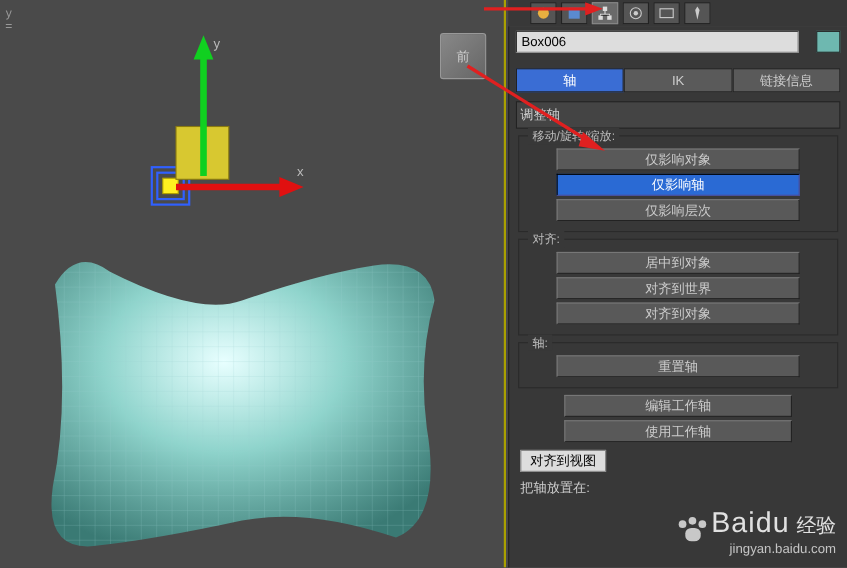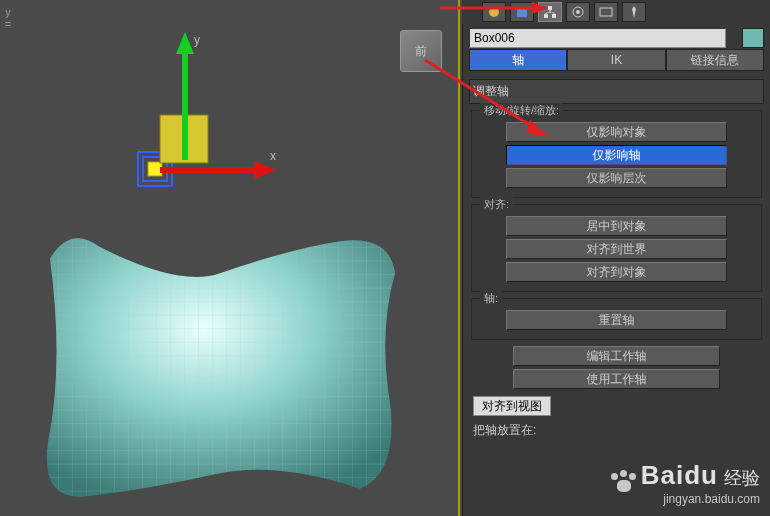--- a/index.html
+++ b/index.html
@@ -6,36 +6,36 @@
 body{background:#4a4a4a;width:770px;height:516px;position:relative;overflow:hidden}
 .viewport{position:absolute;left:0;top:0;width:460px;height:516px;background:#4a4a4a;border-right:2px solid #aaa000}
 .ylabel{position:absolute;left:0;top:0;width:16px;text-align:center;color:#999;font-size:11px;padding-top:6px}
 .gizmo{position:absolute;left:100px;top:30px;width:180px;height:180px}
 .cube{position:absolute;left:400px;top:30px;width:42px;height:42px;background:linear-gradient(135deg,#888,#666);border:1px solid #999;border-radius:3px;display:flex;align-items:center;justify-content:center;color:#ccc;font-size:11px}
 .pillow{position:absolute;left:30px;top:220px;width:380px;height:290px}
 .topbar{position:absolute;left:462px;top:0;right:0;height:24px;background:#383838;display:flex;align-items:center;padding-left:20px;gap:4px}
 .tab-icon{width:24px;height:20px;border:1px solid #222;background:#555;display:flex;align-items:center;justify-content:center;cursor:pointer}
 .tab-icon.active{background:#6a6a6a;border-color:#888}
 .panel{position:absolute;left:462px;top:24px;right:0;bottom:0;background:#383838;border-left:1px solid #222;padding:4px 6px;overflow:hidden}
-.name-row{display:flex;gap:16px;margin-bottom:1px}
+.name-row{display:flex;gap:16px;margin-bottom:14px}
 .name-field{flex:1;background:#ddd;border:1px inset #888;padding:2px 4px;height:20px;color:#000}
 .color-swatch{width:22px;height:20px;background:#6eb8b0;border:1px solid #222}
 .mode-row{display:flex;gap:0;margin-bottom:8px}
 .mode-btn{flex:1;height:22px;background:#5a5a5a;border:1px solid #222;color:#ccc;display:flex;align-items:center;justify-content:center;cursor:pointer}
 .mode-btn.blue{background:#3a6dd4;color:#fff}
 .rollout-header{background:#444;border:1px solid #222;color:#ccc;text-align:left;padding:3px;margin-bottom:4px;position:relative}
 .rollout-header::before{content:"-";position:absolute;left:6px}
 .group{border:1px solid #2a2a2a;margin:6px 2px;padding:8px 6px 6px;position:relative}
 .group-label{position:absolute;top:-8px;left:8px;background:#383838;color:#bbb;padding:0 4px;font-size:11px}
 .btn{display:block;width:80%;margin:3px auto;height:20px;background:#595959;border:1px outset #777;color:#ccc;text-align:center;line-height:18px;cursor:pointer}
 .btn.selected{background:#2a6ad4;color:#fff;border:1px inset #224}
 .inline-row{display:flex;align-items:flex-end;gap:6px;padding:2px 4px;color:#ccc}
 .arrow-red{position:absolute;pointer-events:none}
 .watermark{position:absolute;right:10px;bottom:10px;color:#fff;opacity:0.85;text-align:right}
-.watermark .big{font-size:26px;font-weight:bold;letter-spacing:1px}
+.watermark .big{font-size:26px;font-weight:normal;letter-spacing:1px}
 .watermark .cn{font-size:18px;margin-left:6px}
 .watermark .url{font-size:12px;color:#ddd}
 .paw{display:inline-block;width:26px;height:22px;position:relative;vertical-align:middle}
 .paw span{position:absolute;background:#fff;opacity:0.85;border-radius:50%}
 </style>
 </head>
 <body>
 
 <div class="viewport">
   <div class="ylabel">y<br>=</div>

